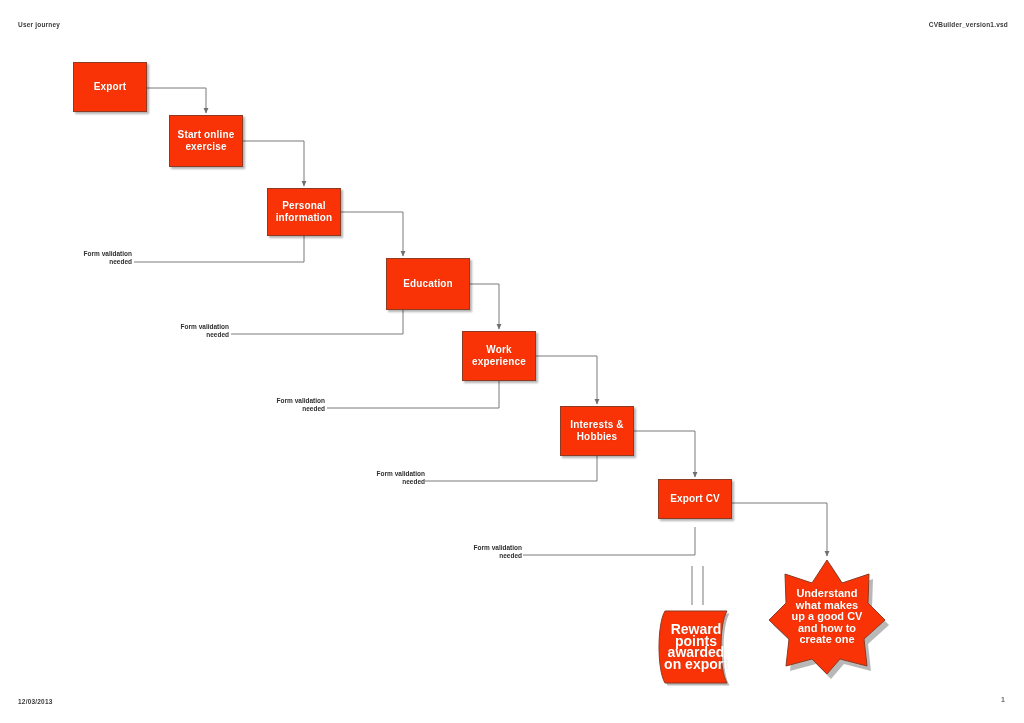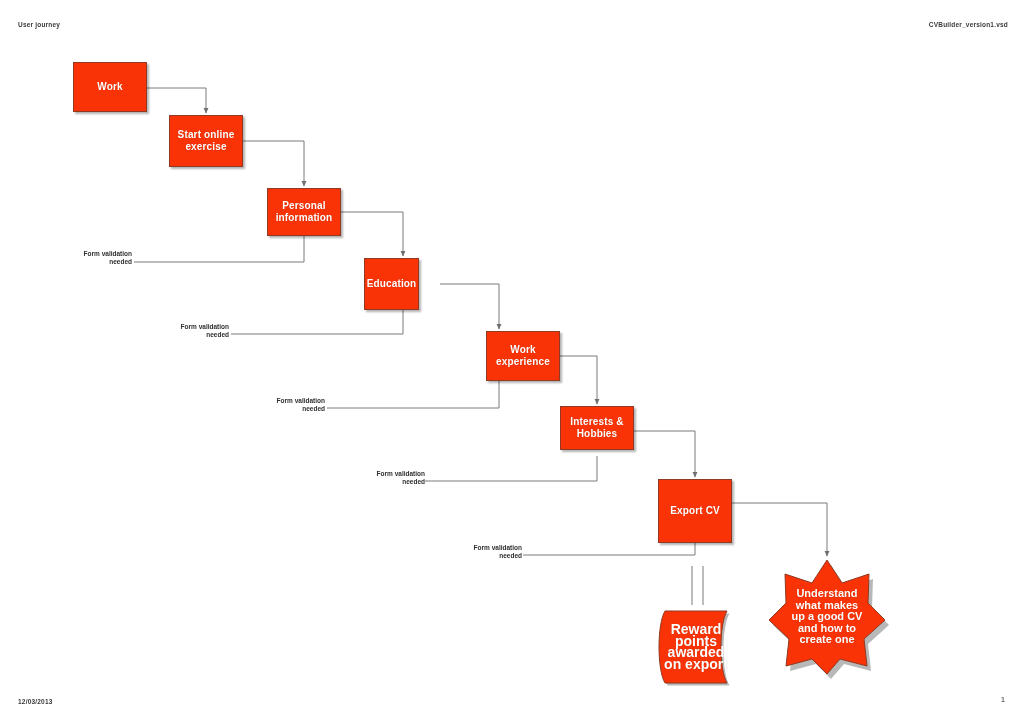--- a/index.html
+++ b/index.html
@@ -149,48 +149,48 @@
       <path d="M499,381 L499,408 L327,408"></path>
       <path d="M597,456 L597,481 L425,481"></path>
       <path d="M695,527 L695,555 L523,555"></path>
 
       <path d="M692,566 L692,605"></path>
       <path d="M703,566 L703,605"></path>
     </g>
   </svg>
 
   <div class="node" style="left:73px;  top:62px;  width:74px; height:50px;">
-    <span>Work</span>
+    <span>Export</span>
   </div>
 
   <div class="node" style="left:169px; top:115px; width:74px; height:52px;">
     <span>Start online
 exercise</span>
   </div>
 
   <div class="node" style="left:267px; top:188px; width:74px; height:48px;">
     <span>Personal
 information</span>
   </div>
 
-  <div class="node" style="left:364px; top:258px; width:55px; height:52px;">
+  <div class="node" style="left:386px; top:258px; width:84px; height:52px;">
     <span>Education</span>
   </div>
 
-  <div class="node" style="left:462px; top:331px; width:74px; height:50px;margin-left:24px;">
+  <div class="node" style="left:462px; top:331px; width:74px; height:50px;">
     <span>Work
 experience</span>
   </div>
 
-  <div class="node" style="left:560px; top:406px; width:74px; height:44px;">
+  <div class="node" style="left:560px; top:406px; width:74px; height:50px;">
     <span>Interests &amp;
 Hobbies</span>
   </div>
 
-  <div class="node" style="left:658px; top:479px; width:74px; height:64px;">
+  <div class="node" style="left:658px; top:479px; width:74px; height:40px;">
     <span>Export CV</span>
   </div>
 
   <div class="note" style="left:48px;  top:250px;">Form validation
 needed</div>
   <div class="note" style="left:145px; top:323px;">Form validation
 needed</div>
   <div class="note" style="left:241px; top:397px;">Form validation
 needed</div>
   <div class="note" style="left:341px; top:470px;">Form validation

